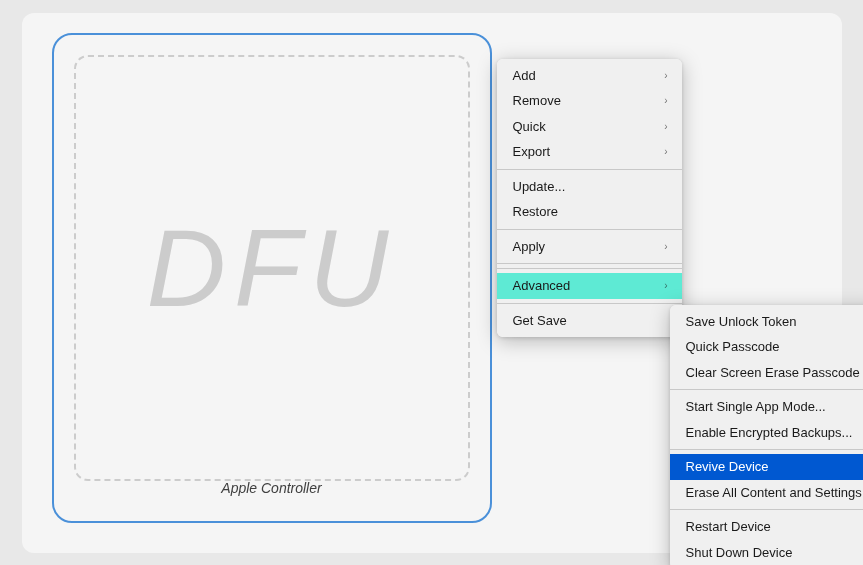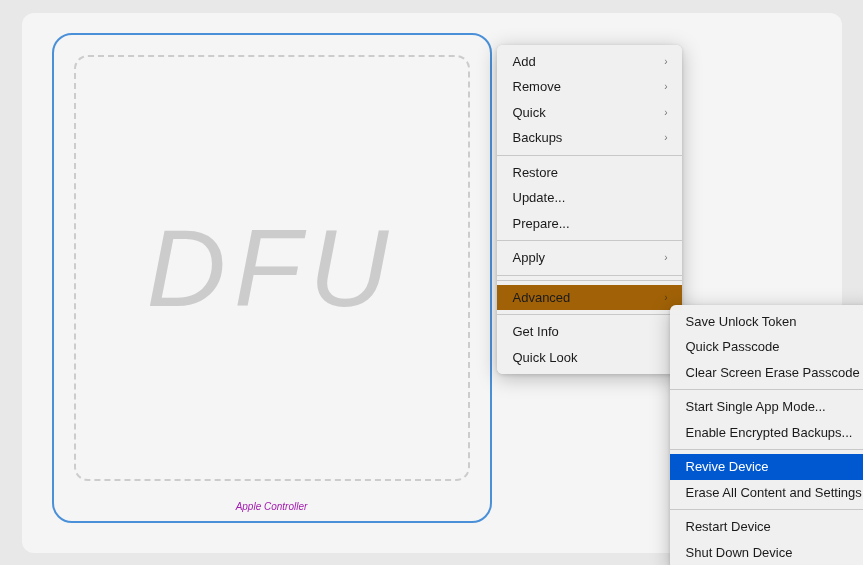--- a/index.html
+++ b/index.html
@@ -61,39 +61,39 @@
 
     .dfu-text {
       font-size: 110px;
       font-weight: 200;
       color: #cccccc;
       letter-spacing: 8px;
       font-family: -apple-system, BlinkMacSystemFont, "SF Pro Display", sans-serif;
     }
 
     .device-label {
-      font-size: 10px;
-      color: #a21caf;
-      margin-bottom: 6px;
+      font-size: 14px;
+      color: #404040;
+      margin-bottom: 22px;
     }
 
     
     .context-menu {
       position: absolute;
       background: rgba(240, 240, 240, 0.98);
       border-radius: 6px;
       box-shadow: 0 4px 20px rgba(0,0,0,0.25), 0 1px 4px rgba(0,0,0,0.15);
       padding: 4px 0;
       min-width: 180px;
       backdrop-filter: blur(20px);
     }
 
     .context-menu-primary {
       left: 475px;
-      top: 32px;
+      top: 46px;
       min-width: 185px;
       z-index: 10;
     }
 
     .context-menu-secondary {
       left: 648px;
       top: 292px;
       min-width: 210px;
       z-index: 11;
     }
@@ -109,21 +109,21 @@
       line-height: 1.5;
       white-space: nowrap;
     }
 
     .menu-item.highlighted {
       background: #0058d1;
       color: white;
     }
 
     .menu-item.active-submenu {
-      background: #a16207;
+      background: #5eead4;
     }
 
     .menu-item .arrow {
       font-size: 10px;
       margin-left: 10px;
       opacity: 0.6;
     }
 
     .menu-divider {
       height: 1px;
@@ -149,50 +149,44 @@
     </div>
     <div class="menu-item">
       <span>Remove</span>
       <span class="arrow">›</span>
     </div>
     <div class="menu-item">
       <span>Quick</span>
       <span class="arrow">›</span>
     </div>
     <div class="menu-item">
-      <span>Backups</span>
-      <span class="arrow">›</span>
-    </div>
-    <div class="menu-divider"></div>
+      <span>Export</span>
+      <span class="arrow">›</span>
+    </div>
+    <div class="menu-divider"></div>
+    <div class="menu-item">
+      <span>Update...</span>
+    </div>
     <div class="menu-item">
       <span>Restore</span>
-    </div>
-    <div class="menu-item">
-      <span>Update...</span>
-    </div>
-    <div class="menu-item">
-      <span>Prepare...</span>
     </div>
     <div class="menu-divider"></div>
     <div class="menu-item">
       <span>Apply</span>
       <span class="arrow">›</span>
     </div>
     <div class="menu-divider"></div>
     <div class="menu-divider"></div>
     <div class="menu-item active-submenu">
       <span>Advanced</span>
       <span class="arrow">›</span>
     </div>
     <div class="menu-divider"></div>
     <div class="menu-item">
-      <span>Get Info</span>
-    </div>
-    <div class="menu-item">
-      <span>Quick Look</span>
+      <span>Get Save</span>
     </div>
   </div>
 
   <div class="context-menu context-menu-secondary">
     <div class="menu-item">
       <span>Save Unlock Token</span>
     </div>
     <div class="menu-item">
       <span>Quick Passcode</span>
     </div>

